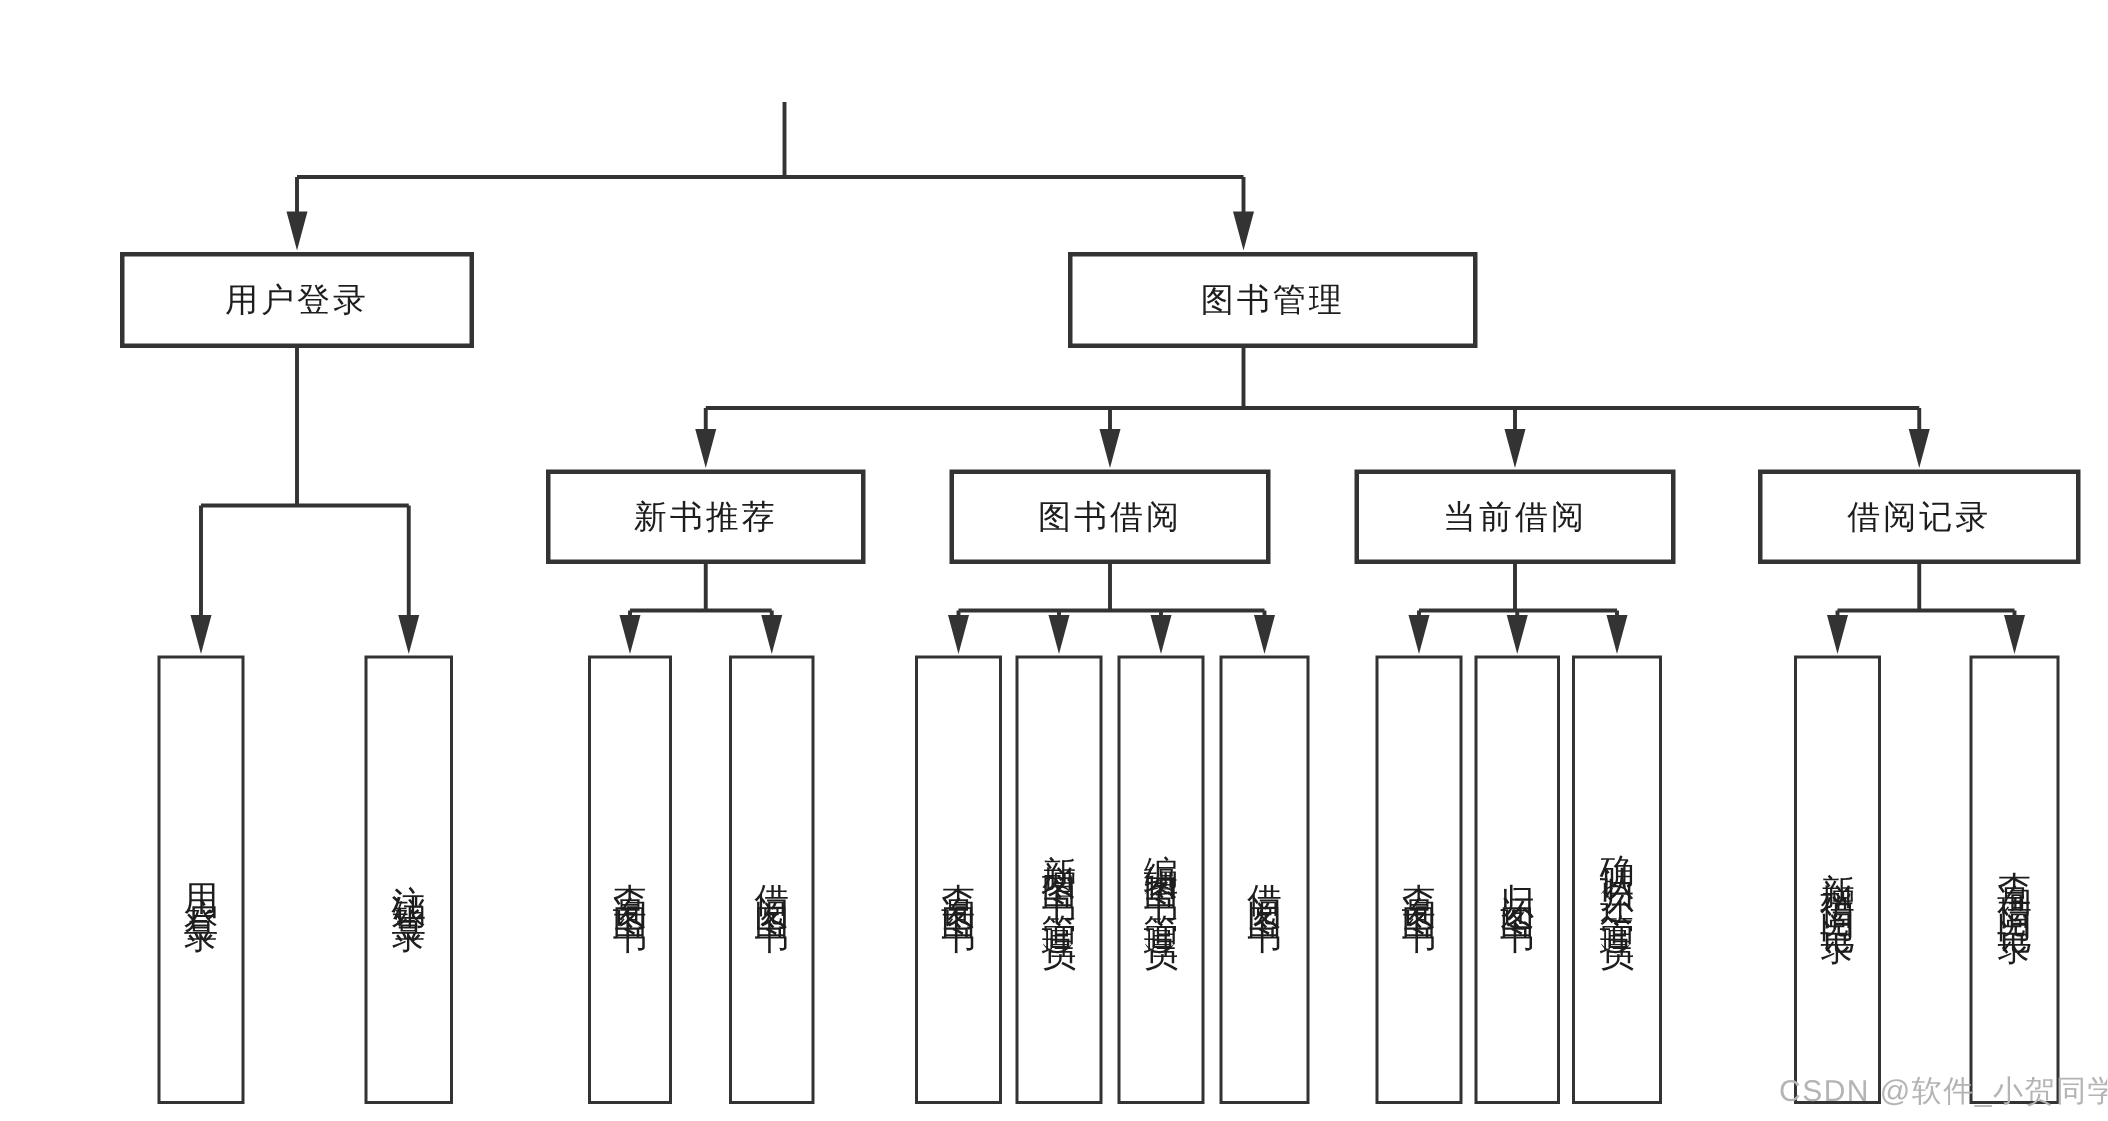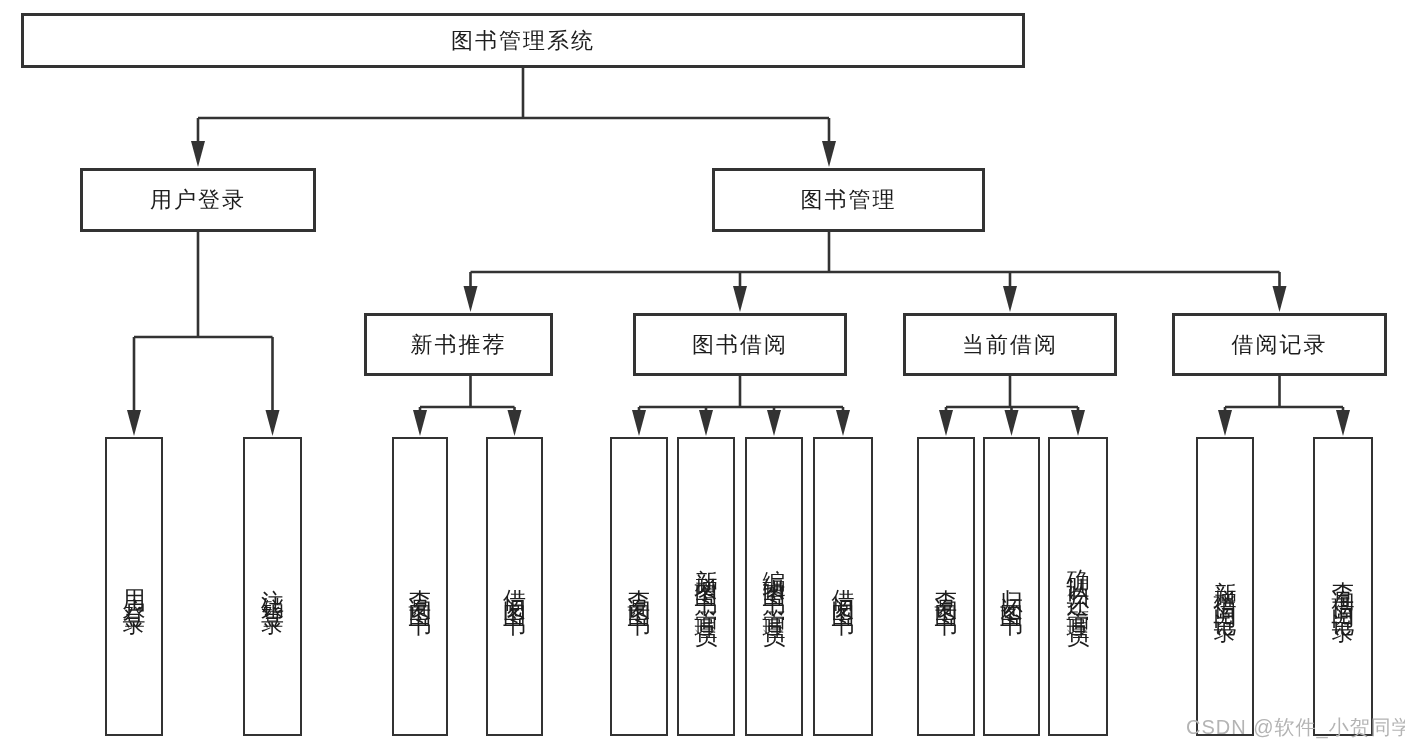--- a/index.html
+++ b/index.html
@@ -118,32 +118,29 @@
       <polygon points="767,410 781,410 774,436"></polygon>
       <polygon points="836,410 850,410 843,436"></polygon>
       <polygon points="939,410 953,410 946,436"></polygon>
       <polygon points="1004.5,410 1018.5,410 1011.5,436"></polygon>
       <polygon points="1071,410 1085,410 1078,436"></polygon>
       <polygon points="1218,410 1232,410 1225,436"></polygon>
       <polygon points="1336,410 1350,410 1343,436"></polygon>
     </g>
   </svg>
 
-  <div class="hbox" style="left:21px;top:13px;width:1004px;height:55px">
-    <span>图书管理系统</span>
-  </div>
 
   <div class="hbox" style="left:80px;top:168px;width:236px;height:64px">
     <span>用户登录</span>
   </div>
   <div class="hbox" style="left:712px;top:168px;width:273px;height:64px">
     <span>图书管理</span>
   </div>
 
-  <div class="hbox" style="left:364px;top:313px;width:189px;height:63px">
+  <div class="hbox" style="left:364px;top:313px;width:213px;height:63px">
     <span>新书推荐</span>
   </div>
   <div class="hbox" style="left:633px;top:313px;width:214px;height:63px">
     <span>图书借阅</span>
   </div>
   <div class="hbox" style="left:903px;top:313px;width:214px;height:63px">
     <span>当前借阅</span>
   </div>
   <div class="hbox" style="left:1172px;top:313px;width:215px;height:63px">
     <span>借阅记录</span>

